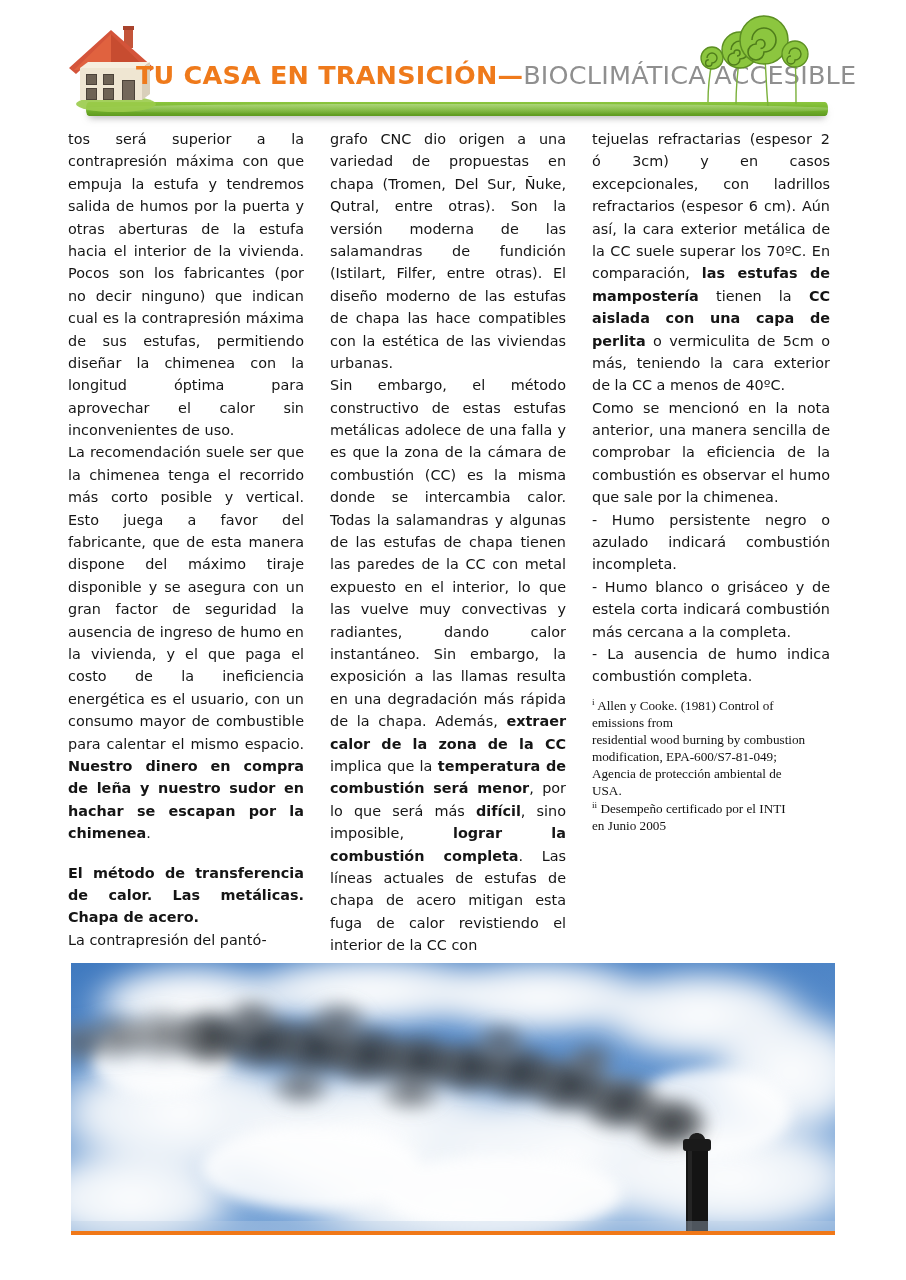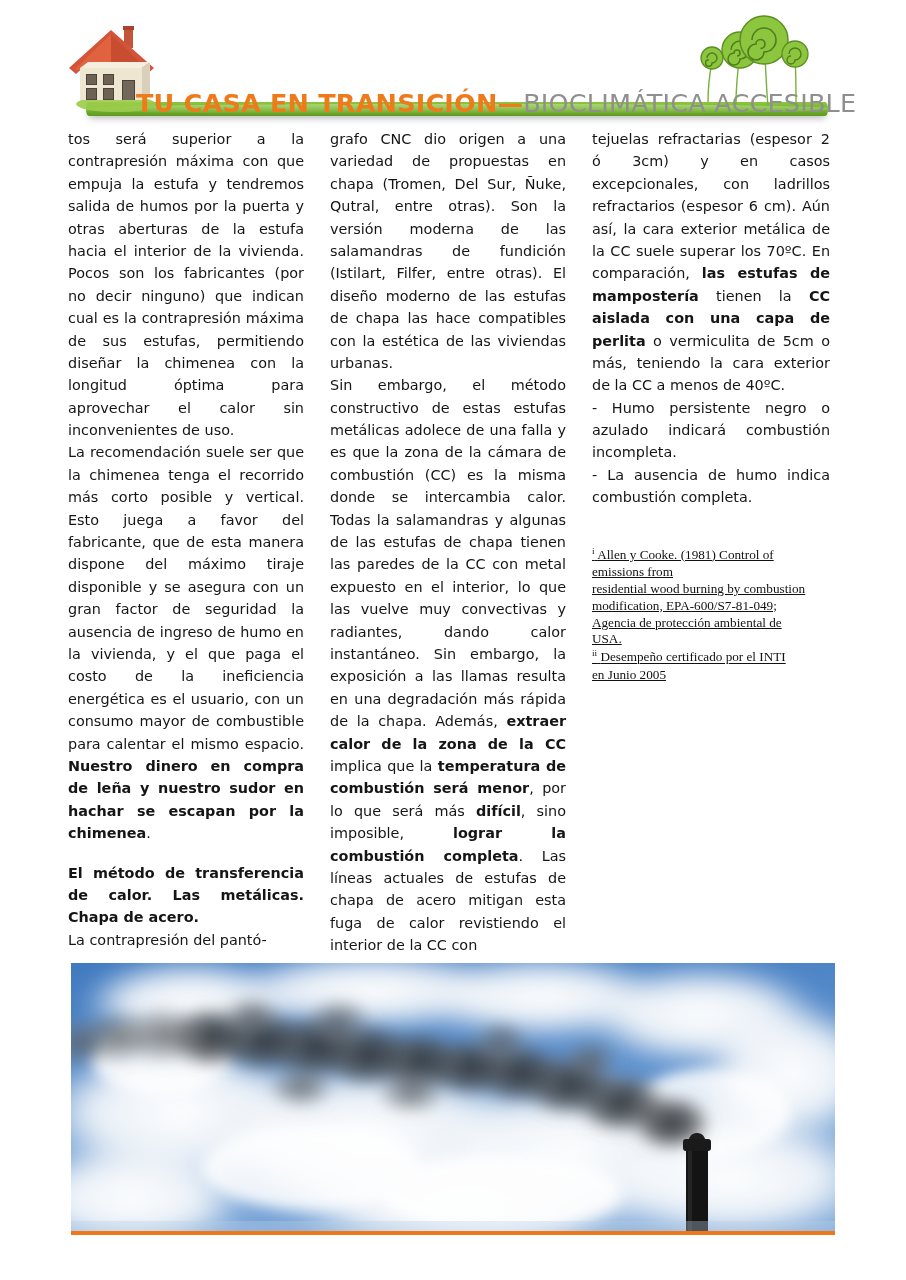--- a/index.html
+++ b/index.html
@@ -55,21 +55,20 @@
   }
   .masthead-title {
     position: absolute;
     left: 74px;
     top: 47px;
     font-family: "DejaVu Sans", sans-serif;
     font-size: 25.5px;
     letter-spacing: .2px;
     white-space: nowrap;
     line-height: 1;
-    margin-top: 28px;
   }
   .mt-strong {
     font-weight: bold;
     color: #ef7a1b;
     font-style: normal;
   }
   .mt-dash { color: #ef7a1b; font-weight: bold; }
   .mt-light {
     color: #8f8f8f;
     font-weight: normal;
@@ -117,27 +116,26 @@
   .col1 { left: 0px;   width: 236px; }
   .col2 { left: 262px; width: 236px; }
   .col3 { left: 524px; width: 238px; }
 
   .b { font-weight: bold; }
   .heading-para { font-weight: bold; }
   .spacer { height: 17px; }
 
   
   .footnotes {
-    margin-top: 37px;
+    margin-top: 9px;
     font-family: "Liberation Serif", "DejaVu Serif", serif;
     font-size: 13.2px;
     line-height: 1.28;
     text-align: left;
     color: #111;
-    text-decoration: underline;
   }
   .footnotes p { margin: 0; }
   .fn-mark {
     font-size: 9.2px;
     vertical-align: super;
     font-family: "Liberation Serif", "DejaVu Serif", serif;
   }
   .fn-just { text-align: justify; }
 
   
@@ -260,21 +258,23 @@
       <p>La contrapresión del pantó-</p>
     </div>
 
     <div class="col col2">
       <p>grafo CNC dio origen a una variedad de propuestas en chapa (Tromen, Del Sur, Ñuke, Qutral, entre otras). Son la versión moderna de las salamandras de fundición (Istilart, Filfer, entre otras). El diseño moderno de las estufas de chapa las hace compatibles con la estética de las viviendas urbanas.</p>
       <p><span>Sin embargo, el método constructivo de estas estufas metálicas adolece de una falla y es que la zona de la cámara de combustión (CC) es la misma donde se intercambia calor. Todas la salamandras y algunas de las estufas de chapa tienen las paredes de la CC con metal expuesto en el interior, lo que las vuelve muy convectivas y radiantes, dando calor instantáneo. Sin embargo, la exposición a las llamas resulta en una degradación más rápida de la chapa. Además, </span><span class="b">extraer calor de la zona de la CC</span><span> implica que la </span><span class="b">temperatura de combustión será menor</span><span>, por lo que será más </span><span class="b">difícil</span><span>, sino imposible, </span><span class="b">lograr la combustión completa</span><span>. Las líneas actuales de estufas de chapa de acero mitigan esta fuga de calor revistiendo el interior de la CC con</span></p>
     </div>
 
     <div class="col col3">
       <p><span>tejuelas refractarias (espesor 2 ó 3cm) y en casos excepcionales, con ladrillos refractarios (espesor 6 cm). Aún así, la cara exterior metálica de la CC suele superar los 70ºC. En comparación, </span><span class="b">las estufas de mampostería</span><span> tienen la </span><span class="b">CC aislada con una capa de perlita</span><span> o vermiculita de 5cm o más, teniendo la cara exterior de la CC a menos de 40ºC.</span></p>
+      <p>Como se mencionó en la nota anterior, una manera sencilla de comprobar la eficiencia de la combustión es observar el humo que sale por la chimenea.</p>
       <p>- Humo persistente negro o azulado indicará combustión incompleta.</p>
+      <p>- Humo blanco o grisáceo y de estela corta indicará combustión más cercana a la completa.</p>
       <p>- La ausencia de humo indica combustión completa.</p>
 
       <div class="footnotes">
         <p><span class="fn-mark">i</span> <span>Allen y Cooke. (1981) Control of</span></p>
         <p>emissions from</p>
         <p>residential wood burning by combustion</p>
         <p>modification, EPA-600/S7-81-049;</p>
         <p>Agencia de protección ambiental de</p>
         <p>USA.</p>
         <p class="fn-just"><span class="fn-mark">ii</span> <span>Desempeño certificado por el INTI</span></p>

